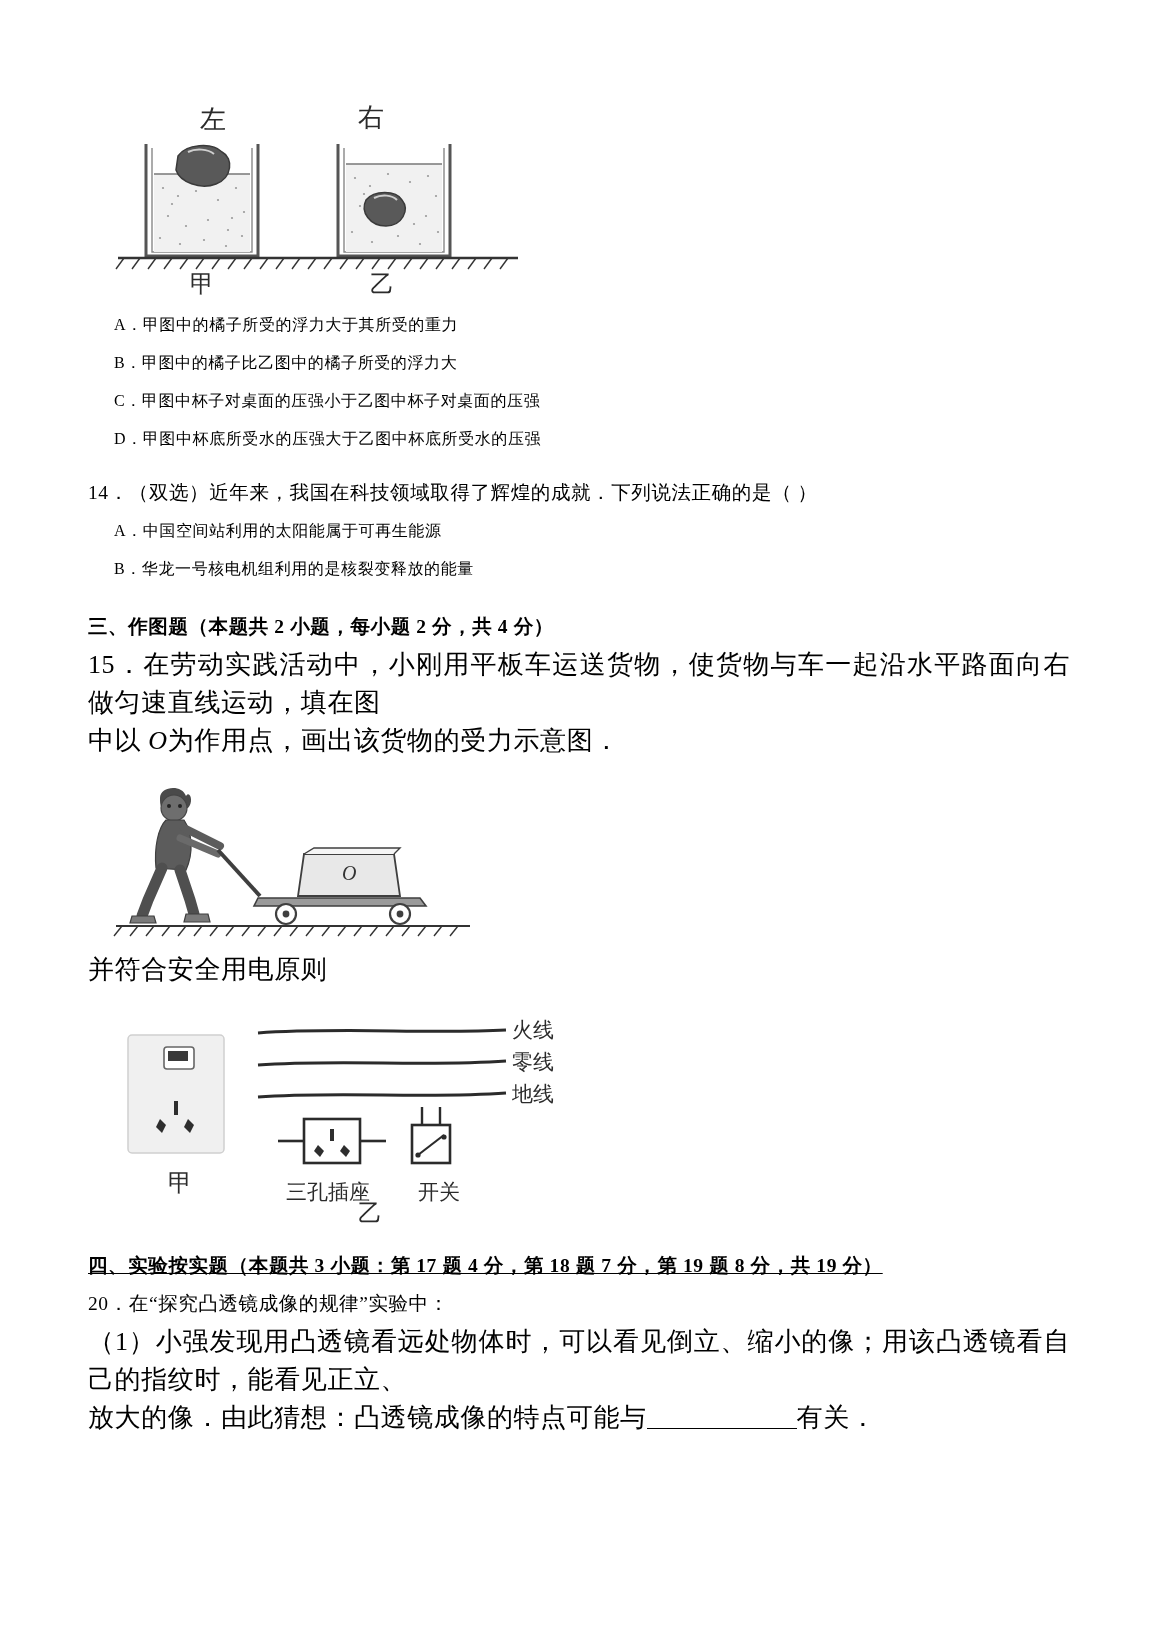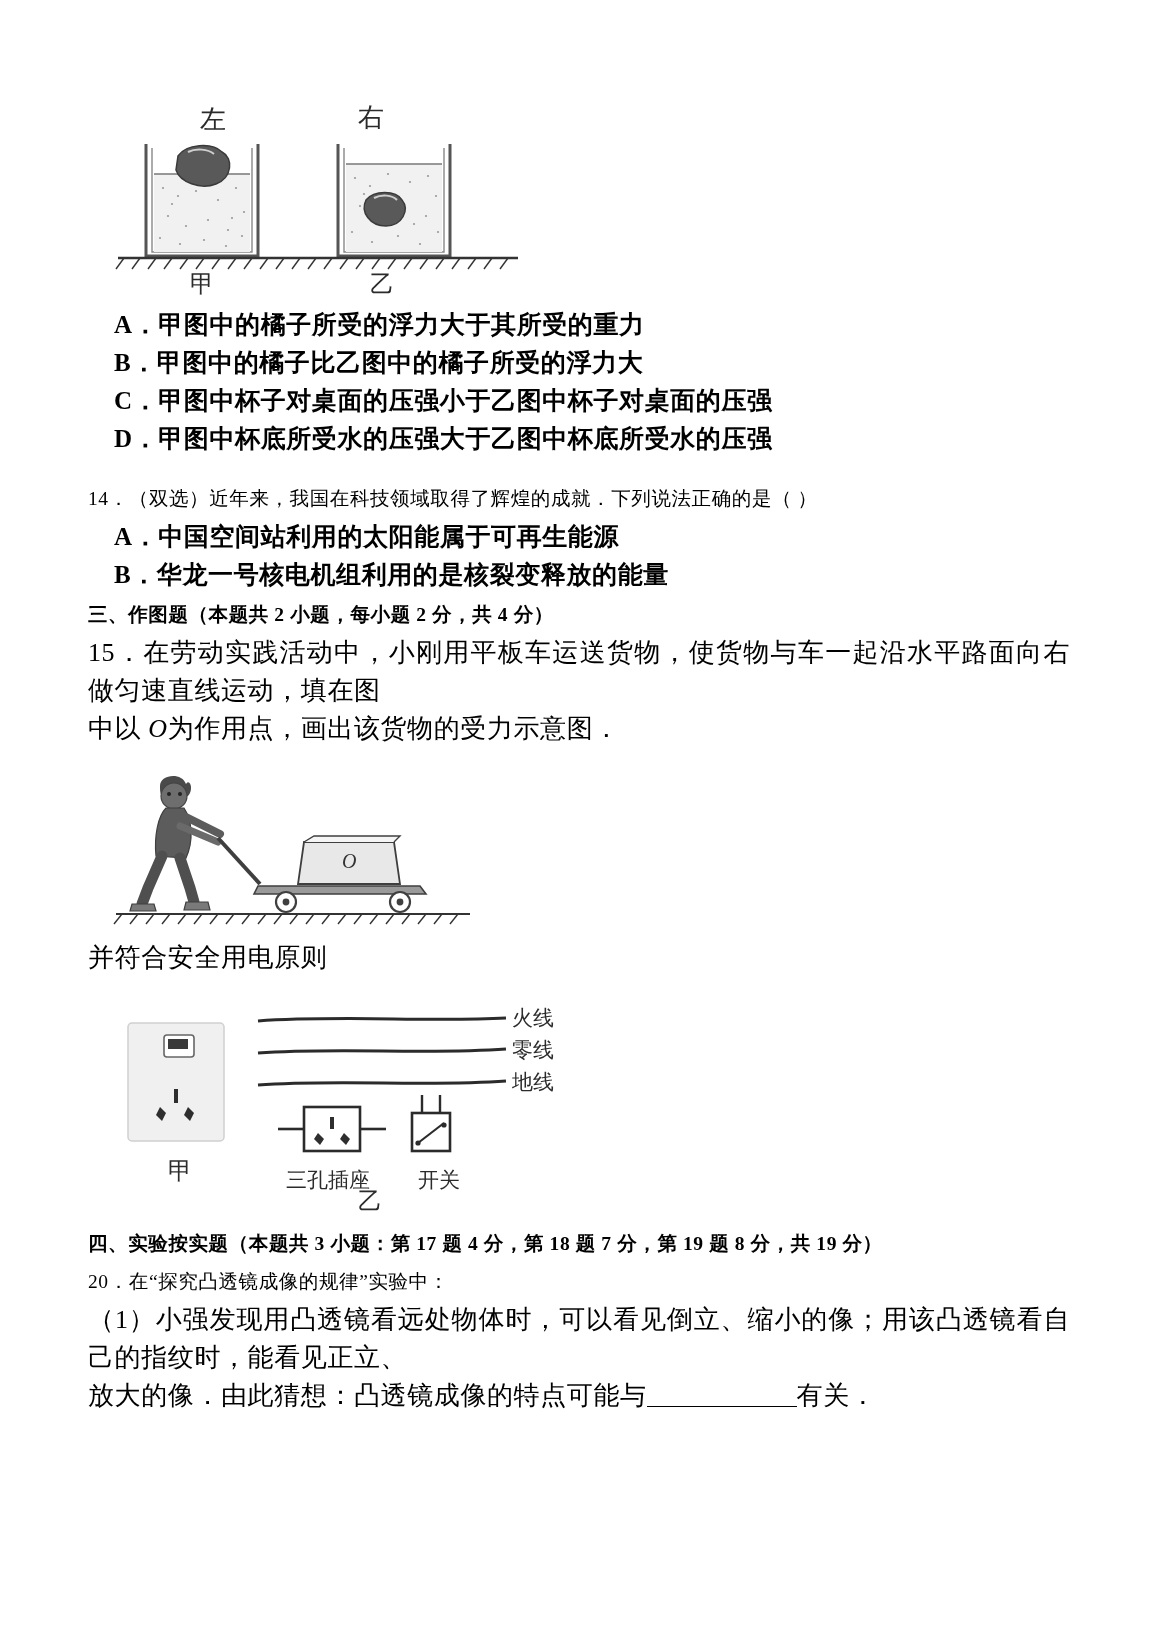--- a/index.html
+++ b/index.html
@@ -16,37 +16,36 @@
     overflow: hidden;
   }
   .page {
     position: relative;
     width: 1158px;
     height: 1638px;
     box-sizing: border-box;
     padding: 0 88px 0 88px;
   }
   .opt {
-    font-size: 25px;
+    font-size: 16px;
     line-height: 38px;
     padding-left: 26px;
     letter-spacing: 0.6px;
-    font-weight: bold;
   }
   .q {
     font-size: 19.5px;
     line-height: 38px;
     letter-spacing: 0.6px;
   }
   .section-head {
     font-size: 19.5px;
     line-height: 38px;
     font-weight: bold;
     letter-spacing: 0.6px;
-    margin-top: 2px;
+    margin-top: 20px;
   }
   .para {
     font-size: 26px;
     line-height: 38px;
     letter-spacing: 0.6px;
     text-align: justify;
   }
   .fig {
     position: relative;
   }
@@ -176,21 +175,21 @@
       <text x="82" y="196" font-family="'Liberation Serif',serif" font-size="24" fill="#2b2b2b">甲</text>
       <text x="262" y="196" font-family="'Liberation Serif',serif" font-size="24" fill="#2b2b2b">乙</text>
     </svg>
   </div>
 
   <div class="opt">A．甲图中的橘子所受的浮力大于其所受的重力</div>
   <div class="opt">B．甲图中的橘子比乙图中的橘子所受的浮力大</div>
   <div class="opt">C．甲图中杯子对桌面的压强小于乙图中杯子对桌面的压强</div>
   <div class="opt">D．甲图中杯底所受水的压强大于乙图中杯底所受水的压强</div>
 
-  <div class="q" style="margin-top:22px;">14．（双选）近年来，我国在科技领域取得了辉煌的成就．下列说法正确的是（          ）</div>
+  <div class="q" style="margin-top:16px;">14．（双选）近年来，我国在科技领域取得了辉煌的成就．下列说法正确的是（          ）</div>
   <div class="opt">A．中国空间站利用的太阳能属于可再生能源</div>
   <div class="opt">B．华龙一号核电机组利用的是核裂变释放的能量</div>
 
   <div class="section-head">三、作图题（本题共 2 小题，每小题 2 分，共 4 分）</div>
 
   <div class="para">15．在劳动实践活动中，小刚用平板车运送货物，使货物与车一起沿水平路面向右做匀速直线运动，填在图</div>
   <div class="para"><span>中以 </span><span class="italic-o">O</span><span>为作用点，画出该货物的受力示意图．</span></div>
 
   <div class="fig" id="fig-cart">
     <svg width="380" height="170" viewBox="0 0 380 170">
@@ -287,19 +286,19 @@
       <circle cx="310" cy="152" r="2.6" fill="#2b2b2b"></circle>
       <circle cx="336" cy="134" r="2.6" fill="#2b2b2b"></circle>
       <line x1="314" y1="104" x2="314" y2="122" stroke="#2b2b2b" stroke-width="2.4"></line>
       <line x1="332" y1="104" x2="332" y2="122" stroke="#2b2b2b" stroke-width="2.4"></line>
       <text x="310" y="196" font-family="'Liberation Serif',serif" font-size="21" fill="#2b2b2b">开关</text>
 
       <text x="250" y="218" font-family="'Liberation Serif',serif" font-size="24" fill="#2b2b2b">乙</text>
     </svg>
   </div>
 
-  <div class="section-head" style="margin-top:4px;">四、实验按实题（本题共 3 小题：第 17 题 4 分，第 18 题 7 分，第 19 题 8 分，共 19 分）</div>
+  <div class="section-head" style="margin-top:14px;text-decoration:underline;">四、实验按实题（本题共 3 小题：第 17 题 4 分，第 18 题 7 分，第 19 题 8 分，共 19 分）</div>
 
   <div class="q">20．在“探究凸透镜成像的规律”实验中：</div>
   <div class="para">（1）小强发现用凸透镜看远处物体时，可以看见倒立、缩小的像；用该凸透镜看自己的指纹时，能看见正立、</div>
   <div class="para"><span>放大的像．由此猜想：凸透镜成像的特点可能与</span><span class="blank-line"></span><span>有关．</span></div>
 
 </div>
 
 </body></html>

